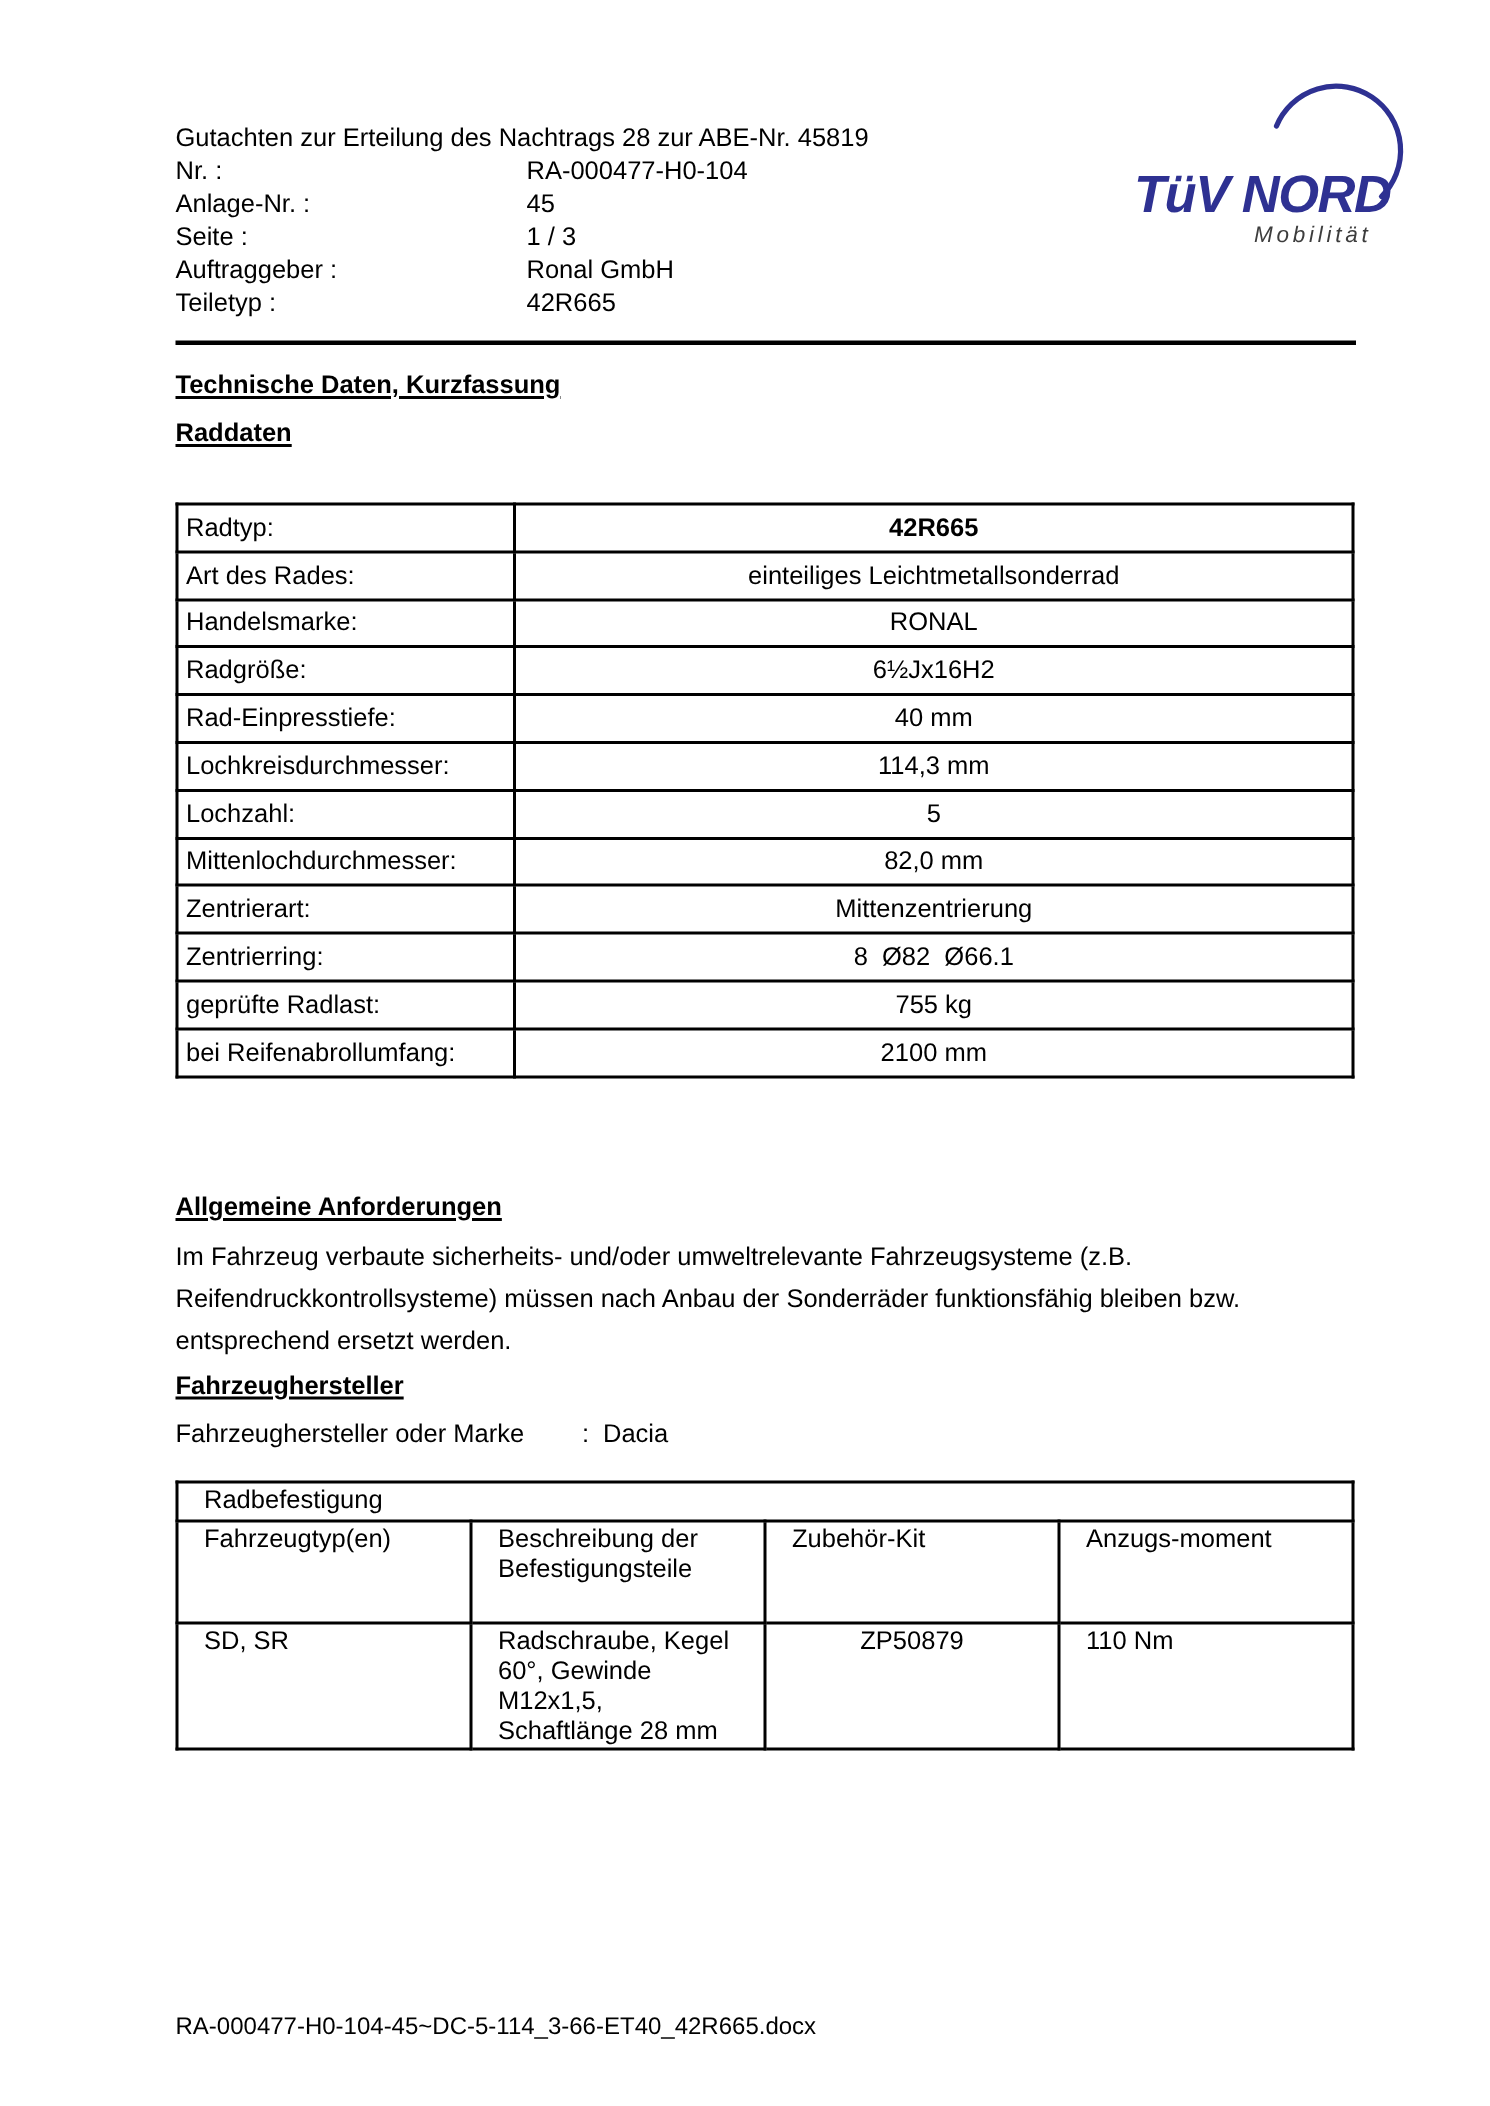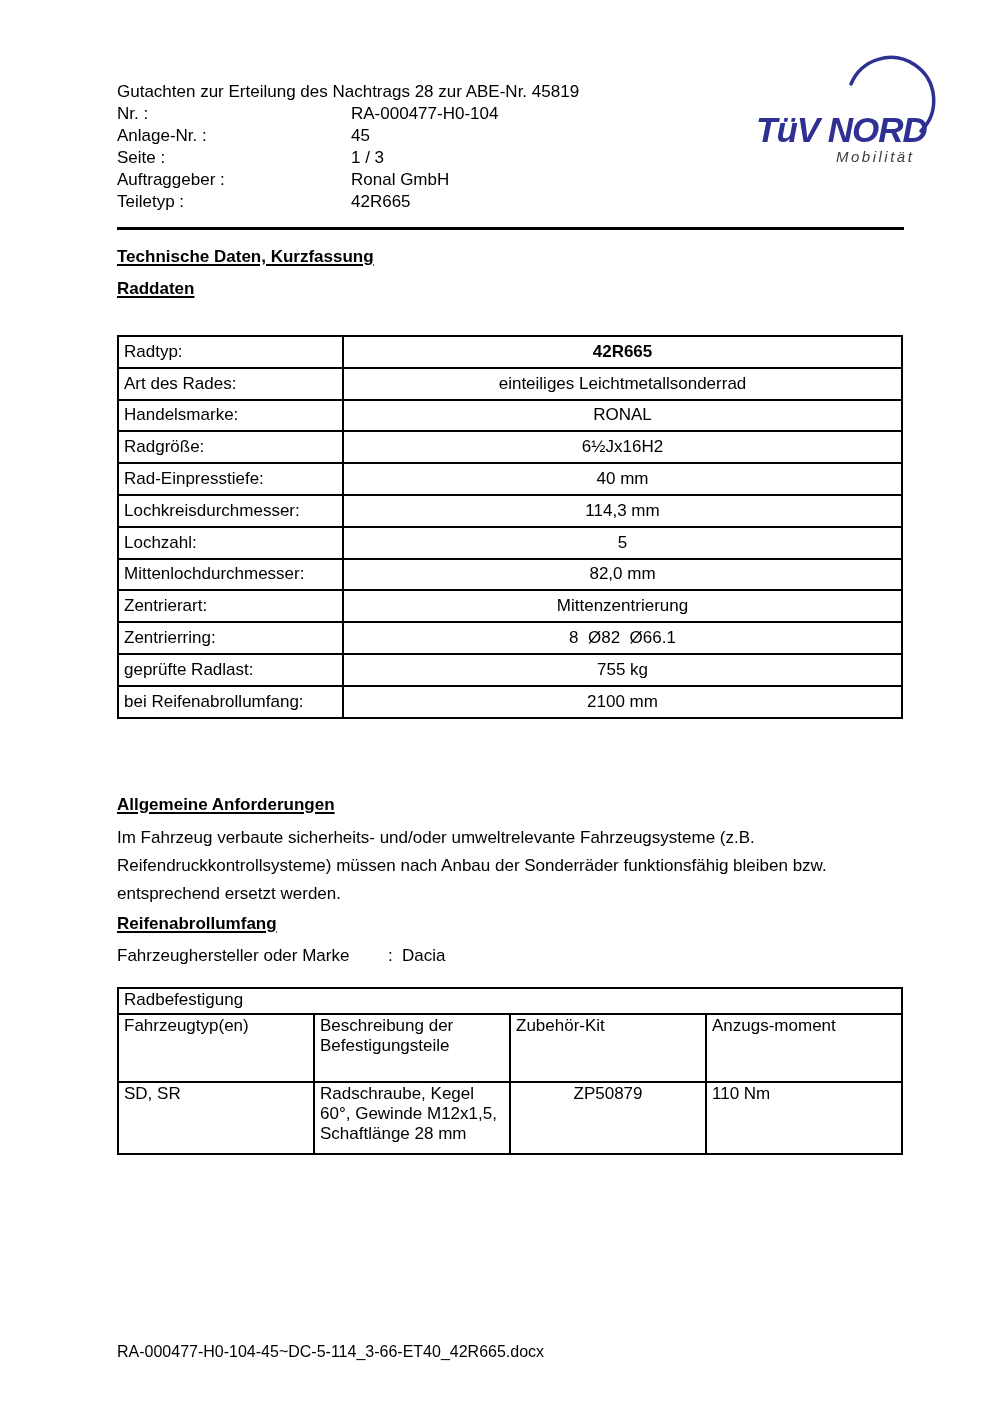--- a/index.html
+++ b/index.html
@@ -50,21 +50,21 @@
   .t1 td.val.b{font-weight:bold;}
 
   
   .para{left:117px;top:824px;width:792px;line-height:28px;}
   .fh-line{left:117px;top:946px;display:flex;}
   .fh-label{flex:0 0 271px;}
   .fh-colon{flex:0 0 14px;}
 
   
   .t2{left:117px;top:987px;width:786px;}
-  .t2 td{border:2px solid #000;padding:1px 5px;vertical-align:top;text-align:left;overflow:hidden;}
+  .t2 td{border:2px solid #000;padding:1px 17px;vertical-align:top;text-align:left;overflow:hidden;}
   .t2 .cap td{height:22px;}
   .t2 .hd td{height:64px;}
   .t2 .dr td{height:68px;}
   .t2 td.c-type{width:255px;}
   .t2 td.c-desc{width:309px;}
   .t2 td.c-kit{width:95px;}
   .t2 td.c-mom{width:69px;}
   .t2 td.center{text-align:center;}
 
   .footer{left:117px;top:1343px;font-size:16px;}
@@ -158,21 +158,21 @@
     <tr>
       <td class="lbl">bei Reifenabrollumfang:</td>
       <td class="val">2100 mm</td>
     </tr>
   </tbody>
 </table>
 
 <div class="abs h-underline h-allg">Allgemeine Anforderungen</div>
 <div class="abs para">Im Fahrzeug verbaute sicherheits- und/oder umweltrelevante Fahrzeugsysteme (z.B. Reifendruckkontrollsysteme) müssen nach Anbau der Sonderräder funktionsfähig bleiben bzw. entsprechend ersetzt werden.</div>
 
-<div class="abs h-underline h-verw">Reifenabrollumfang</div>
+<div class="abs h-underline h-verw">Fahrzeughersteller</div>
 <div class="abs fh-line">
   <span class="fh-label">Fahrzeughersteller oder Marke</span>
   <span class="fh-colon">:</span>
   <span class="fh-value">Dacia</span>
 </div>
 
 <table class="abs t2">
   <tbody>
     <tr class="cap">
       <td colspan="4">Radbefestigung</td>

